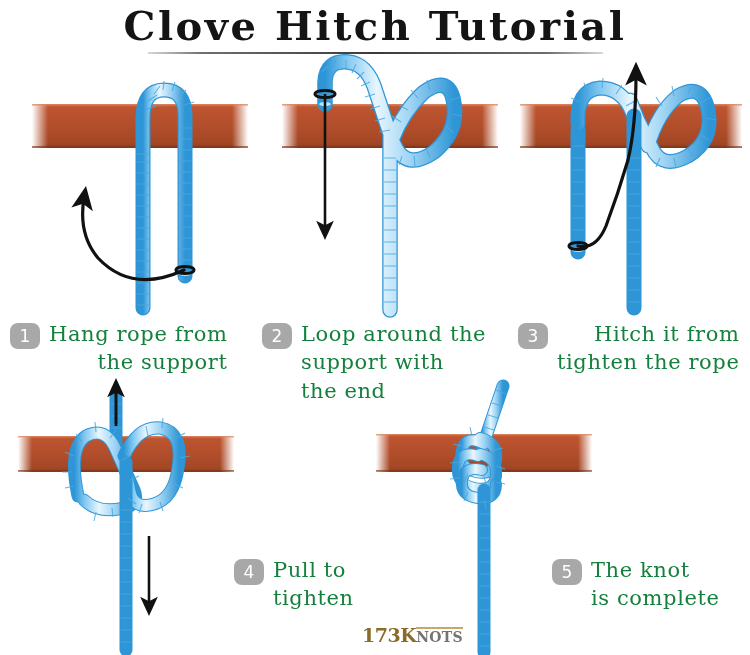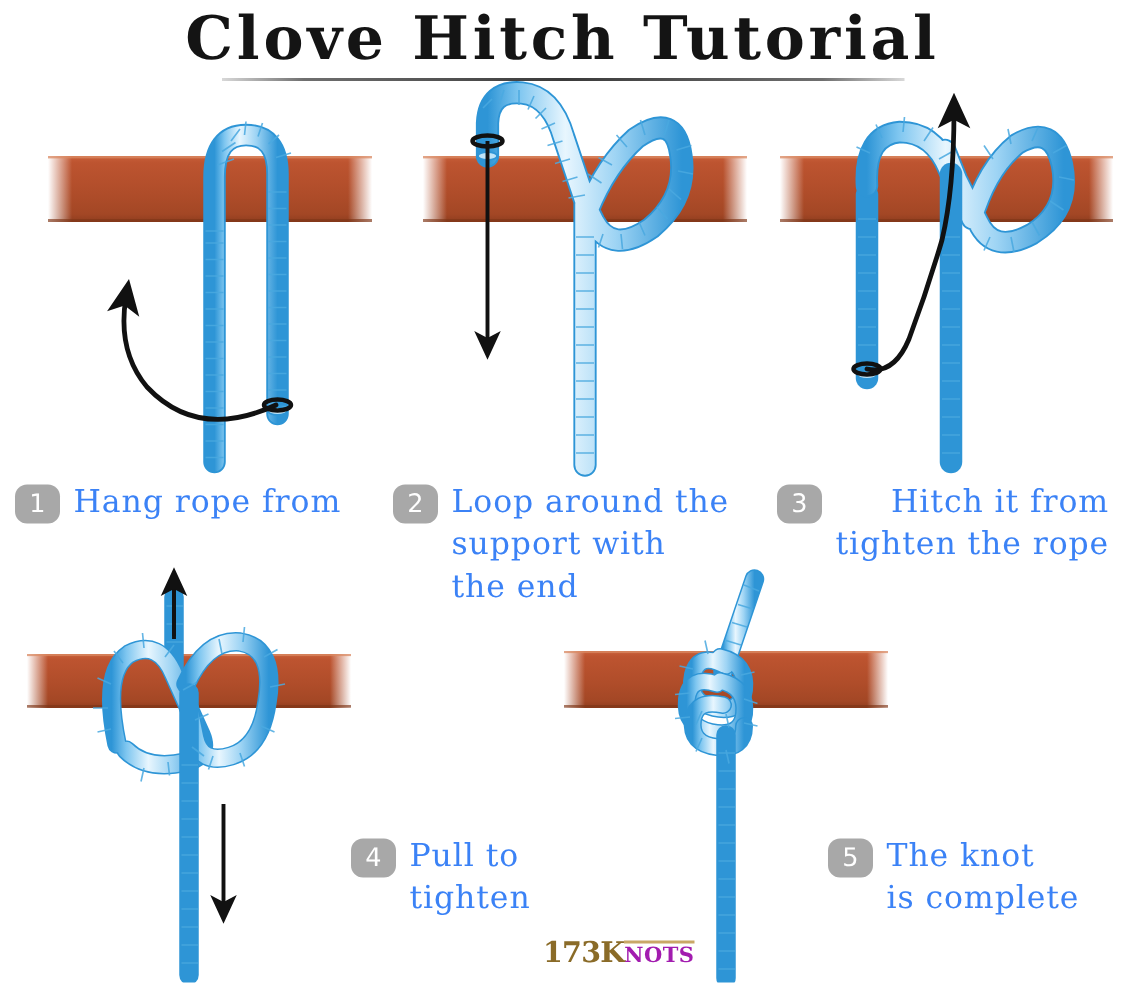--- a/index.html
+++ b/index.html
@@ -33,35 +33,35 @@
   .badge{
     flex:0 0 auto;width:30px;height:26px;border-radius:8px;
     background:#a8a8a8;color:#ffffff;
     font-family:"DejaVu Sans","Liberation Sans",sans-serif;
     font-size:17px;font-weight:400;
     display:flex;align-items:center;justify-content:center;
     margin-top:3px;
   }
   .caption{
     font-family:"DejaVu Serif","Liberation Serif",serif;
-    font-size:21px;color:#3b82f6;letter-spacing:.6px;line-height:1.35;
+    font-size:21px;color:#15803d;letter-spacing:.6px;line-height:1.35;
     margin-left:9px;
   }
   .caption .ln{display:block;white-space:nowrap;}
   .cap-center .ln{text-align:left;}
   .cap-right .ln{text-align:right;}
 
   
   .logo{
     position:absolute;left:362px;top:626px;
     font-family:"DejaVu Serif","Liberation Serif",serif;
     color:#9d7b33;line-height:1;white-space:nowrap;
   }
   .logo .lg-a{font-size:19px;font-weight:700;letter-spacing:-.5px;color:#8a6b28;}
-  .logo .lg-b{font-size:14px;font-weight:700;letter-spacing:.3px;color:#a21caf;
+  .logo .lg-b{font-size:14px;font-weight:700;letter-spacing:.3px;color:#737373;
               border-top:2px solid #c9a867;padding-top:0px;}
 </style>
 </head>
 <body>
 
 <div id="page">
 
   <div class="title-wrap">
     <div class="title">Clove Hitch Tutorial</div>
   </div>
@@ -301,20 +301,21 @@
                    M124,78 l9,-2 M90,106 l-10,1 M98,120 l-4,9 M114,128 l2,9 M126,110 l9,2"></path>
         </g>
       </g>
     </svg>
   </div>
 
   <div class="step cap-right" style="left:10px;top:320px;width:240px;">
     <div class="badge">1</div>
     <div class="caption">
       <span class="ln">Hang rope from</span>
+      <span class="ln">the support</span>
     </div>
   </div>
 
   <div class="step cap-center" style="left:262px;top:320px;width:248px;">
     <div class="badge">2</div>
     <div class="caption">
       <span class="ln">Loop around the</span>
       <span class="ln">support with</span>
       <span class="ln">the end</span>
     </div>

